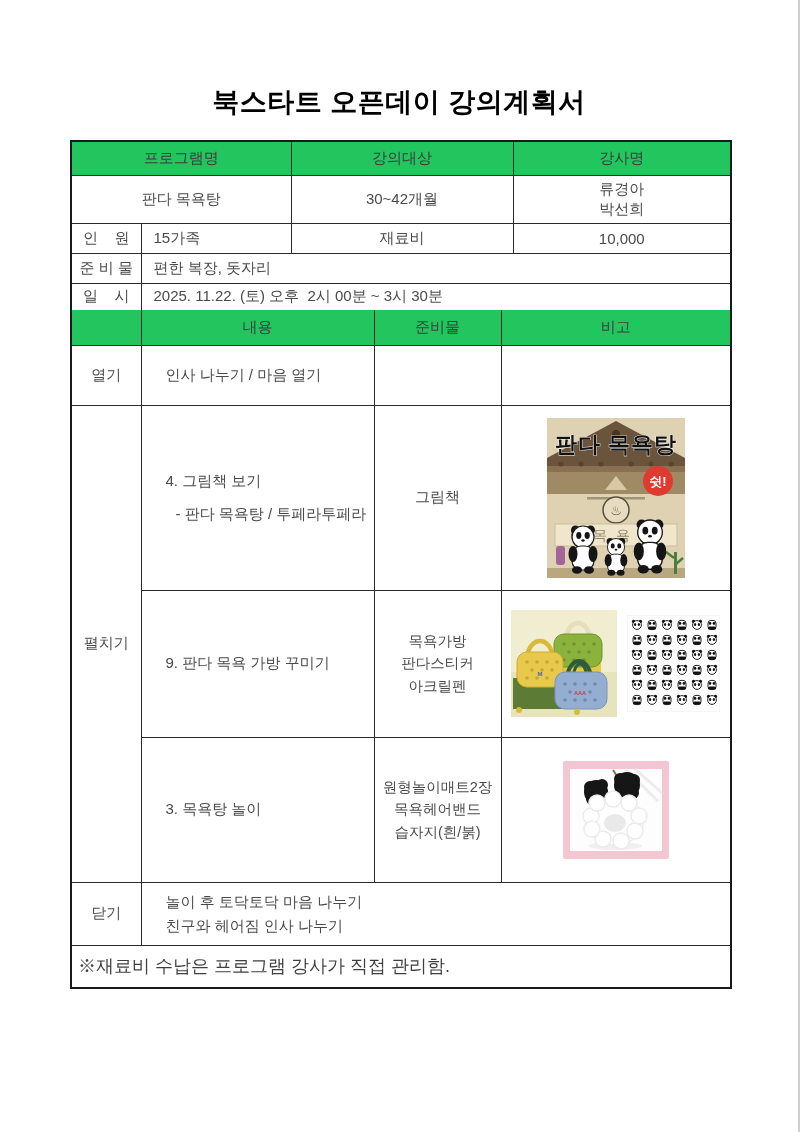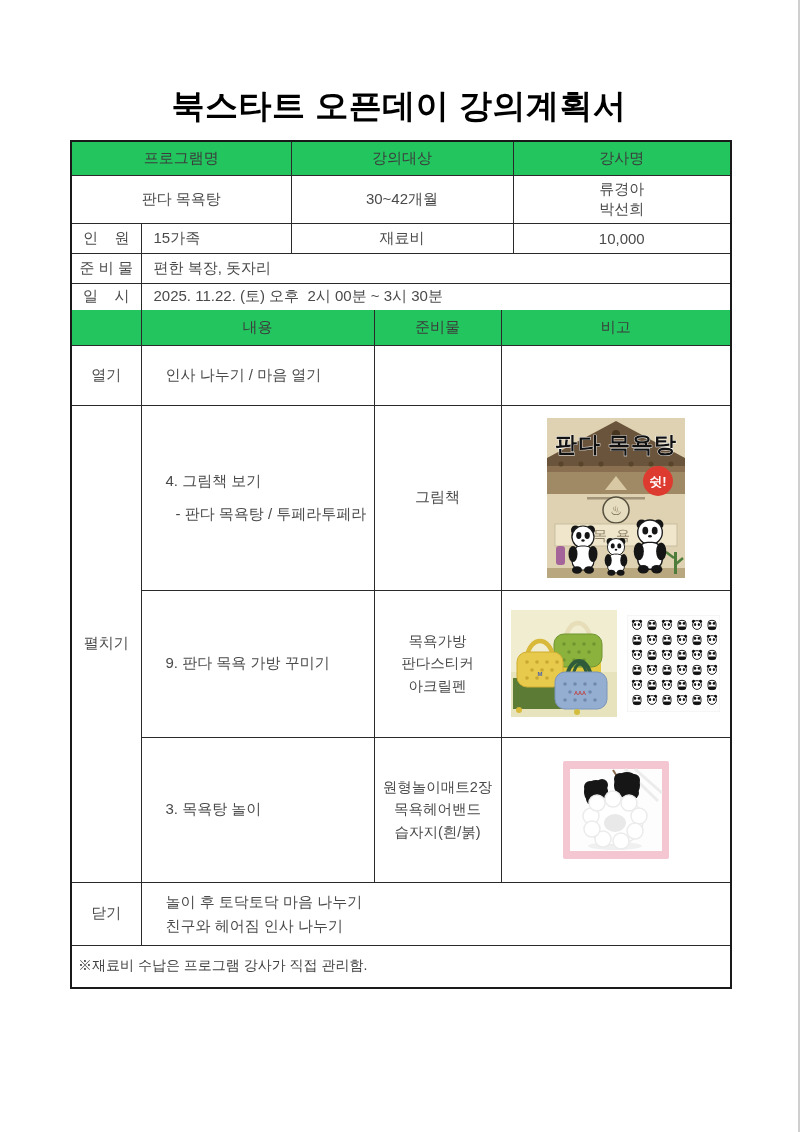--- a/index.html
+++ b/index.html
@@ -1,32 +1,32 @@
 <!DOCTYPE html>
 <html><head>
 <meta charset="utf-8">
 <style>
   html,body{margin:0;padding:0;}
   body{width:800px;height:1132px;background:#ffffff;font-family:"Liberation Sans",sans-serif;}
   .page{position:relative;width:800px;height:1132px;background:#fff;border-right:2px solid #cfcfcf;box-sizing:border-box;overflow:hidden;}
-  .doc-title{position:absolute;top:84px;left:0;width:100%;text-align:center;font-size:33px;font-weight:bold;color:#000;letter-spacing:0.5px;}
+  .doc-title{position:absolute;top:84px;left:0;width:100%;text-align:center;font-size:27px;font-weight:bold;color:#000;letter-spacing:0.5px;}
   table{position:absolute;left:70px;border-collapse:collapse;table-layout:fixed;width:660px;}
   .tbl-upper{top:140px;border:2px solid #1a1a1a;}
   .tbl-lower{top:310px;border:2px solid #1a1a1a;border-top:none;}
   .tbl-lower tr:first-child td{border-top:none;}
   td{border:1px solid #2a2a2a;text-align:center;vertical-align:middle;font-size:15px;color:#4a4a4a;padding:0;overflow:hidden;}
   td.hdr{background:#22c55e;color:#3c3c3c;}
   td.left{text-align:left;padding-left:12px;margin-top:21px;}
   td.pre{white-space:pre;}
   .two-line{line-height:1.35;font-size:15px;}
   .content-cell{text-align:left;padding-left:24px;}
   .content-line2{margin-top:14px;padding-left:10px;}
   .mat-lines div{line-height:1.55;font-size:14.5px;}
   .close-lines div{line-height:1.55;text-align:left;}
-  .foot{ text-align:left;padding-left:6px;font-size:14px;color:#3f3f3f;}
+  .foot{ text-align:left;padding-left:6px;font-size:18px;color:#3f3f3f;}
   .note-flex{display:flex;align-items:center;justify-content:center;gap:10px;}
   .img-wrap{display:flex;align-items:center;justify-content:center;}
 </style>
 </head>
 <body>
 
 <div class="page">
 
   <div class="doc-title">북스타트 오픈데이 강의계획서</div>
 

